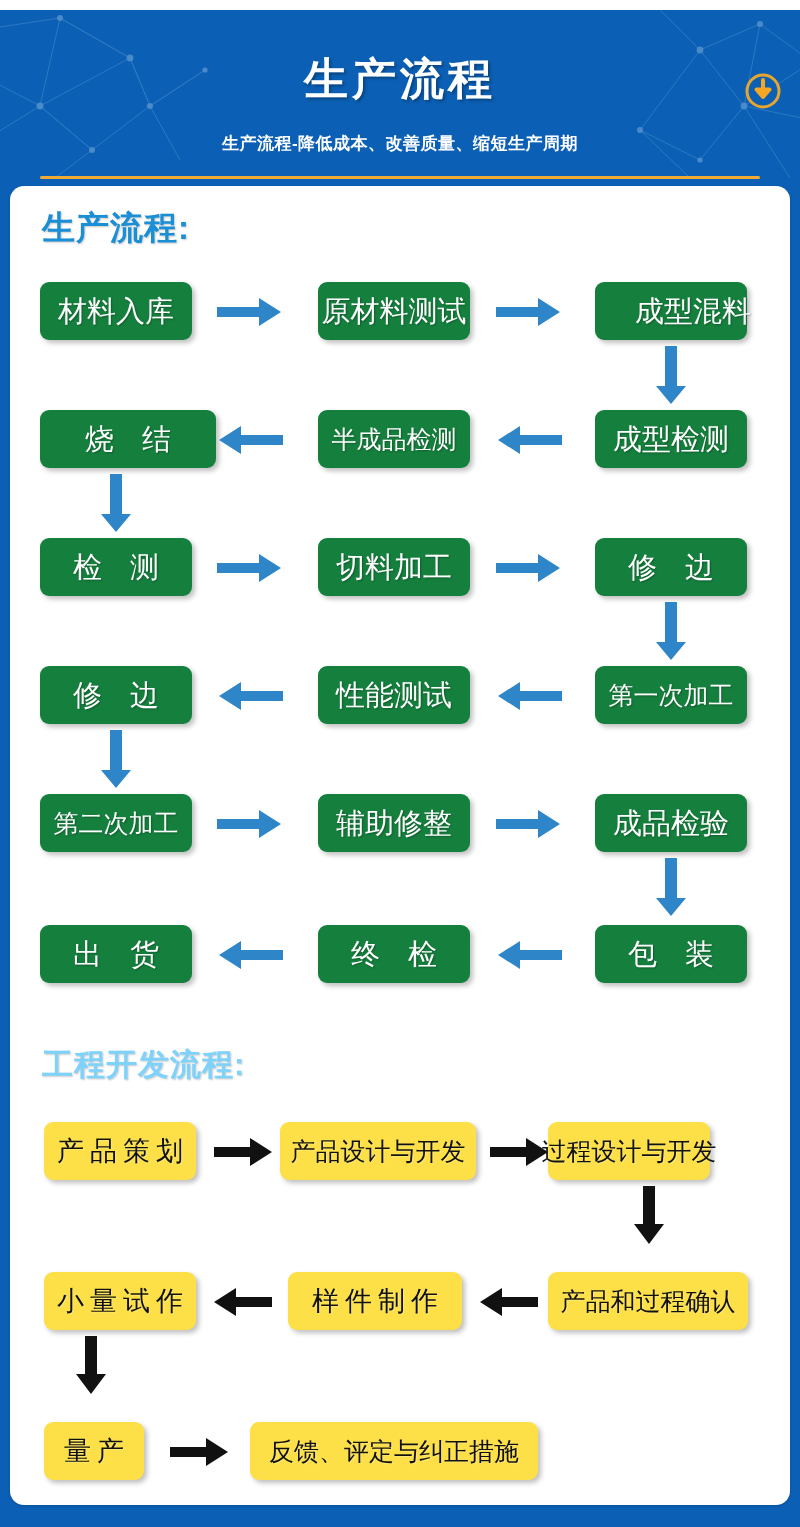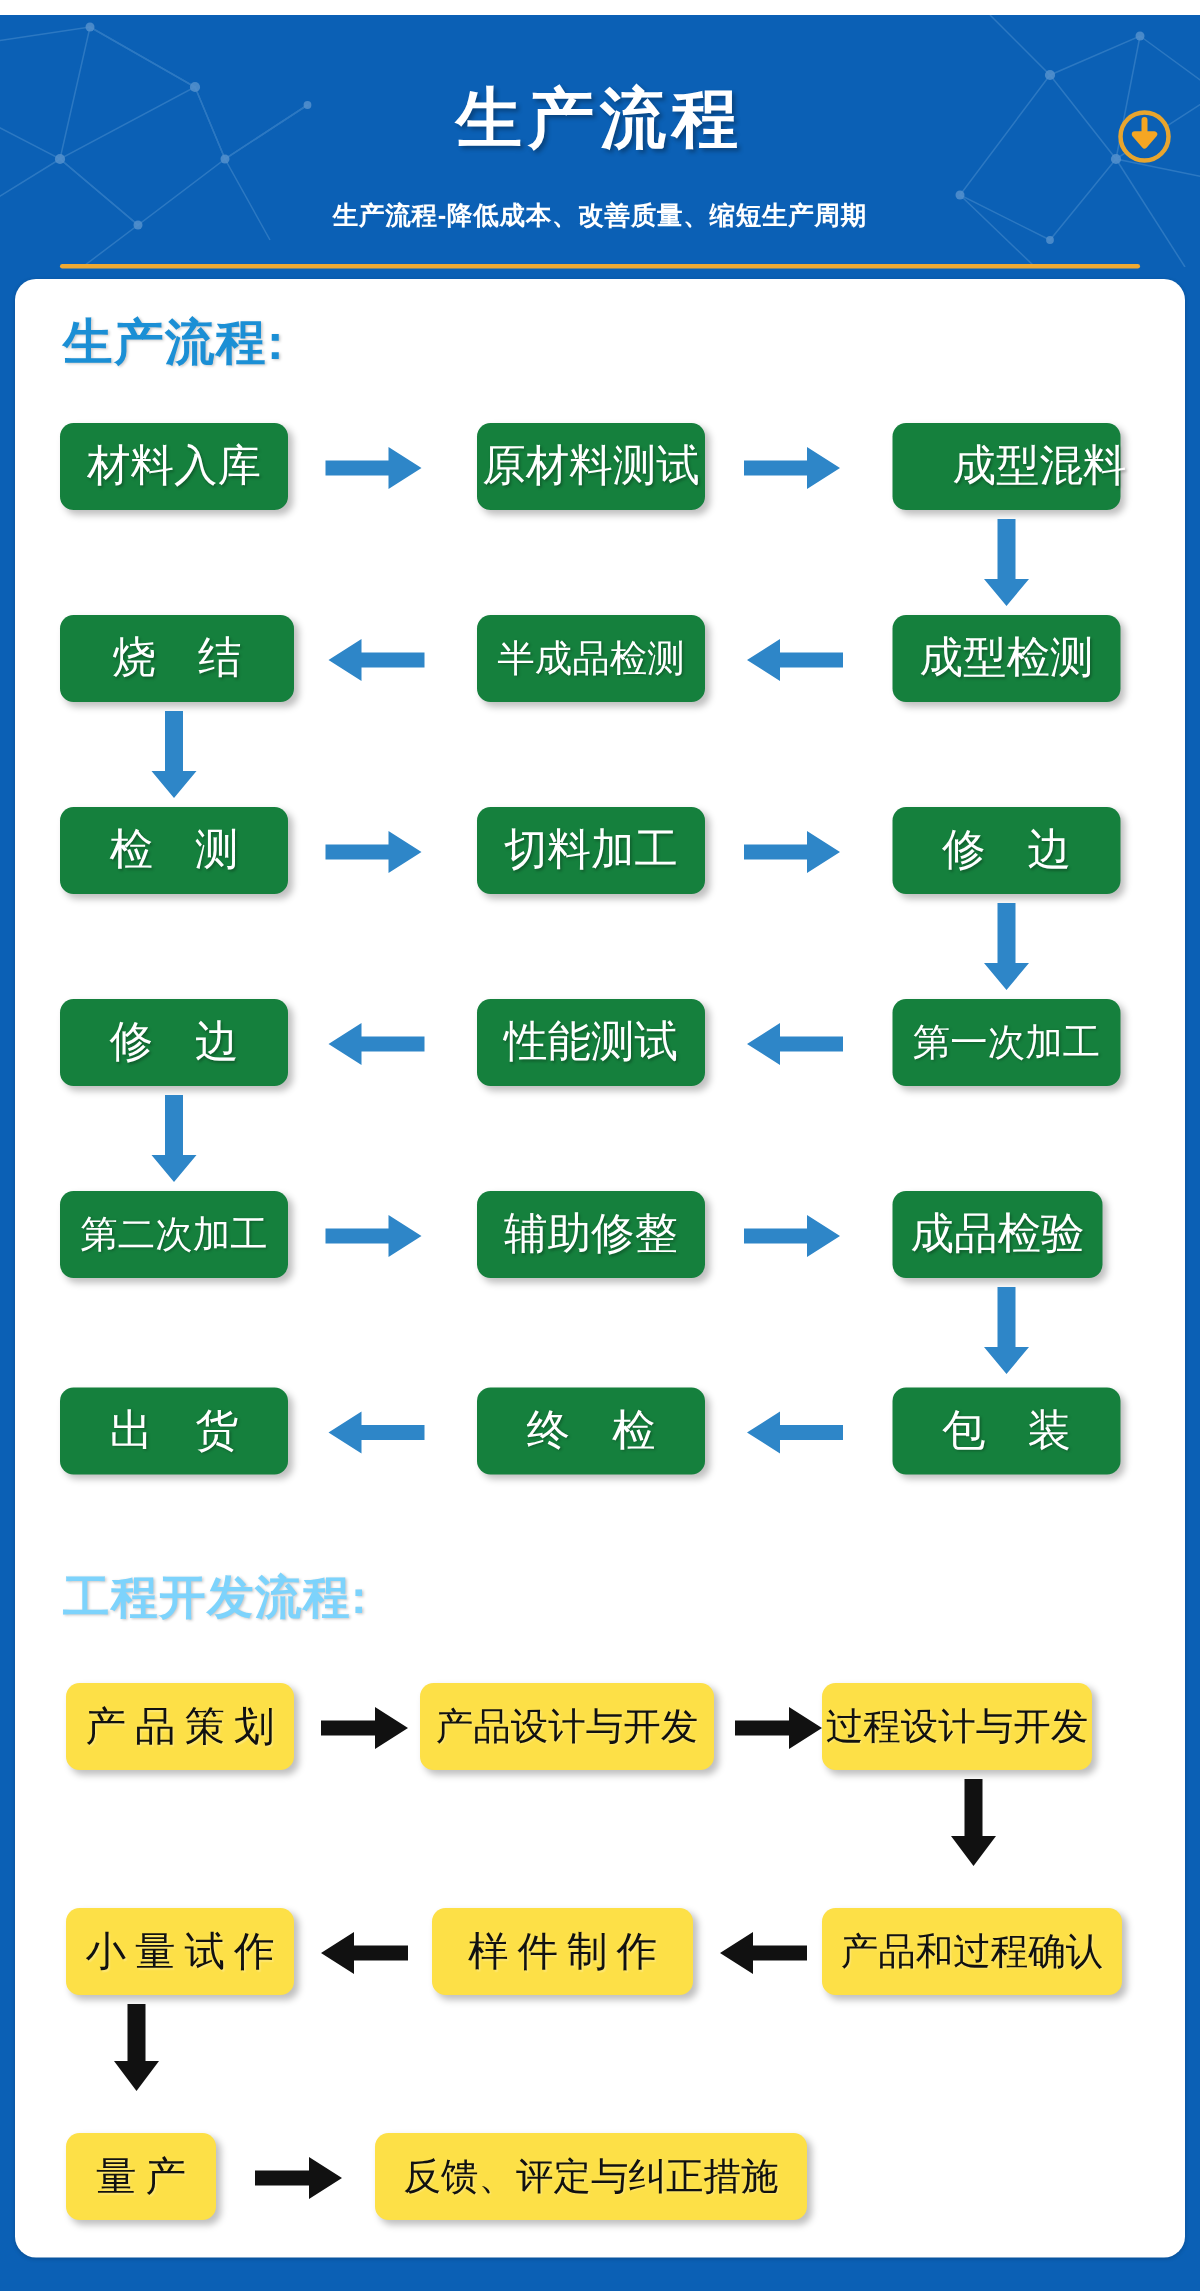--- a/index.html
+++ b/index.html
@@ -123,21 +123,21 @@
       <path d="M2,10 L44,10 L44,1 L66,15 L44,29 L44,20 L2,20 Z" fill="#2E86C8"></path>
     </svg>
 </div>
 <div class="node blue" style="left:595px;top:282px;width:152px;height:58px;padding-left:44px;">成型混料</div>
 <div class="arr" style="left:655px;top:344px;">
   <svg width="32" height="62" viewBox="0 0 32 62">
       <path d="M10,2 L22,2 L22,42 L31,42 L16,60 L1,42 L10,42 Z" fill="#2E86C8"></path>
     </svg>
 </div>
 
-<div class="node blue sp" style="left:40px;top:410px;width:156px;height:58px;">烧 结</div>
+<div class="node blue sp" style="left:40px;top:410px;width:176px;height:58px;">烧 结</div>
 <div class="arr" style="left:215px;top:425px;">
   <svg width="70" height="30" viewBox="0 0 70 30">
       <path d="M68,10 L26,10 L26,1 L4,15 L26,29 L26,20 L68,20 Z" fill="#2E86C8"></path>
     </svg>
 </div>
 <div class="node blue wide" style="left:318px;top:410px;width:152px;height:58px;">半成品检测</div>
 <div class="arr" style="left:494px;top:425px;">
   <svg width="70" height="30" viewBox="0 0 70 30">
       <path d="M68,10 L26,10 L26,1 L4,15 L26,29 L26,20 L68,20 Z" fill="#2E86C8"></path>
     </svg>
@@ -192,21 +192,21 @@
   <svg width="70" height="30" viewBox="0 0 70 30">
       <path d="M2,10 L44,10 L44,1 L66,15 L44,29 L44,20 L2,20 Z" fill="#2E86C8"></path>
     </svg>
 </div>
 <div class="node blue" style="left:318px;top:794px;width:152px;height:58px;">辅助修整</div>
 <div class="arr" style="left:494px;top:809px;">
   <svg width="70" height="30" viewBox="0 0 70 30">
       <path d="M2,10 L44,10 L44,1 L66,15 L44,29 L44,20 L2,20 Z" fill="#2E86C8"></path>
     </svg>
 </div>
-<div class="node blue" style="left:595px;top:794px;width:140px;height:58px;">成品检验</div>
+<div class="node blue" style="left:595px;top:794px;width:152px;height:58px;">成品检验</div>
 <div class="arr" style="left:655px;top:856px;">
   <svg width="32" height="62" viewBox="0 0 32 62">
       <path d="M10,2 L22,2 L22,42 L31,42 L16,60 L1,42 L10,42 Z" fill="#2E86C8"></path>
     </svg>
 </div>
 
 <div class="node blue sp" style="left:40px;top:925px;width:152px;height:58px;">出 货</div>
 <div class="arr" style="left:215px;top:940px;">
   <svg width="70" height="30" viewBox="0 0 70 30">
       <path d="M68,10 L26,10 L26,1 L4,15 L26,29 L26,20 L68,20 Z" fill="#2E86C8"></path>
@@ -225,21 +225,21 @@
   <svg width="62" height="30" viewBox="0 0 62 30">
       <path d="M2,10 L38,10 L38,1 L60,15 L38,29 L38,20 L2,20 Z" fill="#111111"></path>
     </svg>
 </div>
 <div class="node green wide" style="left:280px;top:1122px;width:196px;height:58px;">产品设计与开发</div>
 <div class="arr" style="left:488px;top:1137px;">
   <svg width="62" height="30" viewBox="0 0 62 30">
       <path d="M2,10 L38,10 L38,1 L60,15 L38,29 L38,20 L2,20 Z" fill="#111111"></path>
     </svg>
 </div>
-<div class="node green wide" style="left:548px;top:1122px;width:180px;height:58px;">过程设计与开发</div>
+<div class="node green wide" style="left:548px;top:1122px;width:162px;height:58px;">过程设计与开发</div>
 <div class="arr" style="left:633px;top:1184px;">
   <svg width="32" height="62" viewBox="0 0 32 62">
       <path d="M10,2 L22,2 L22,40 L31,40 L16,60 L1,40 L10,40 Z" fill="#111111"></path>
     </svg>
 </div>
 
 <div class="node green sp2" style="left:44px;top:1272px;width:152px;height:58px;">小量试作</div>
 <div class="arr" style="left:212px;top:1287px;">
   <svg width="62" height="30" viewBox="0 0 62 30">
       <path d="M60,10 L24,10 L24,1 L2,15 L24,29 L24,20 L60,20 Z" fill="#111111"></path>

